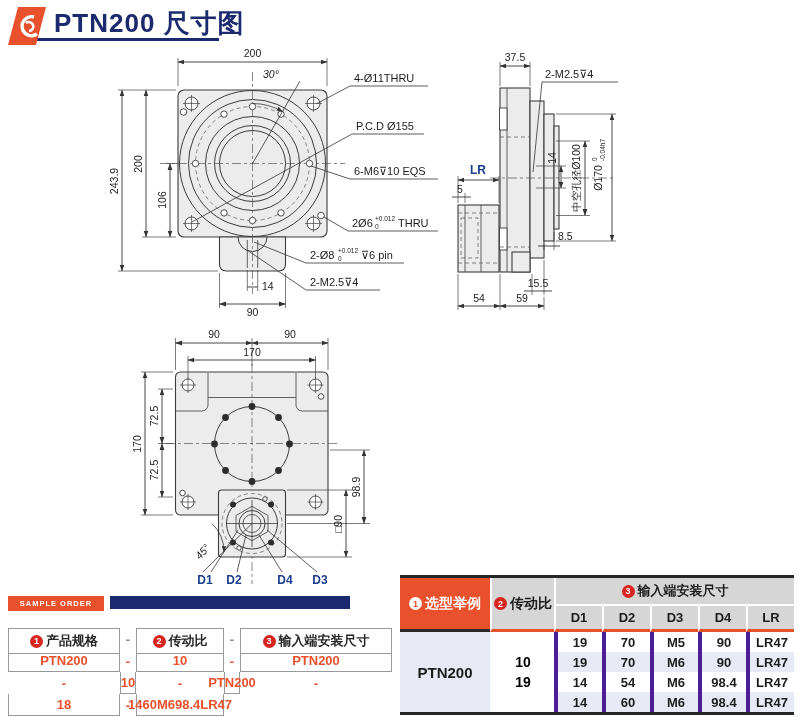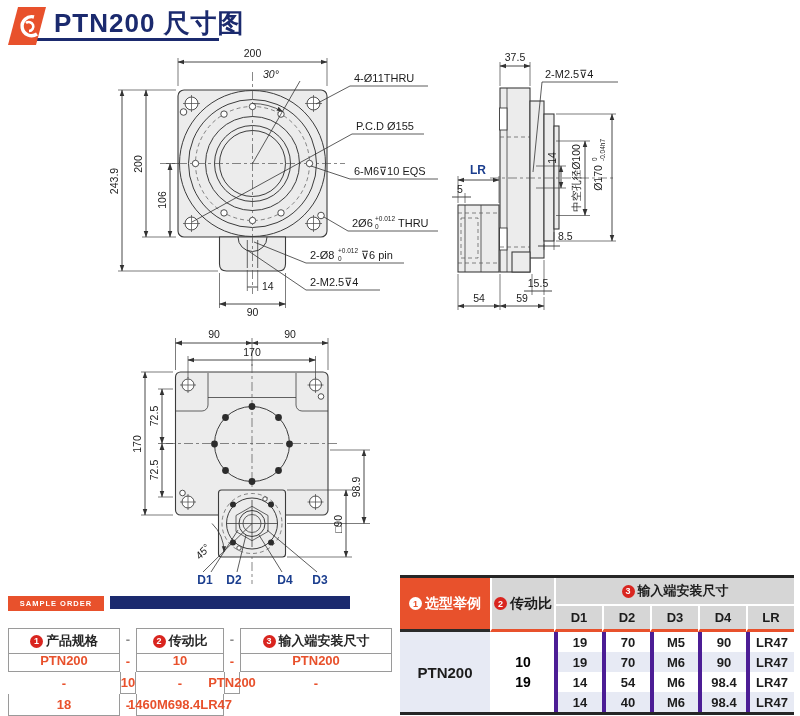--- a/index.html
+++ b/index.html
@@ -438,19 +438,19 @@
     <div class="sp-cell sp-d tint" style="grid-row:4">90</div>
     <div class="sp-cell sp-d tint" style="grid-row:4">LR47</div>
 
     <div class="sp-cell sp-d" style="grid-row:5">14</div>
     <div class="sp-cell sp-d" style="grid-row:5">54</div>
     <div class="sp-cell sp-d" style="grid-row:5">M6</div>
     <div class="sp-cell sp-d" style="grid-row:5">98.4</div>
     <div class="sp-cell sp-d" style="grid-row:5">LR47</div>
 
     <div class="sp-cell sp-d tint" style="grid-row:6">14</div>
-    <div class="sp-cell sp-d tint" style="grid-row:6">40</div>
+    <div class="sp-cell sp-d tint" style="grid-row:6">60</div>
     <div class="sp-cell sp-d tint" style="grid-row:6">M6</div>
     <div class="sp-cell sp-d tint" style="grid-row:6">98.4</div>
     <div class="sp-cell sp-d tint" style="grid-row:6">LR47</div>
   </div>
 
 </div>
 
 </body></html>

